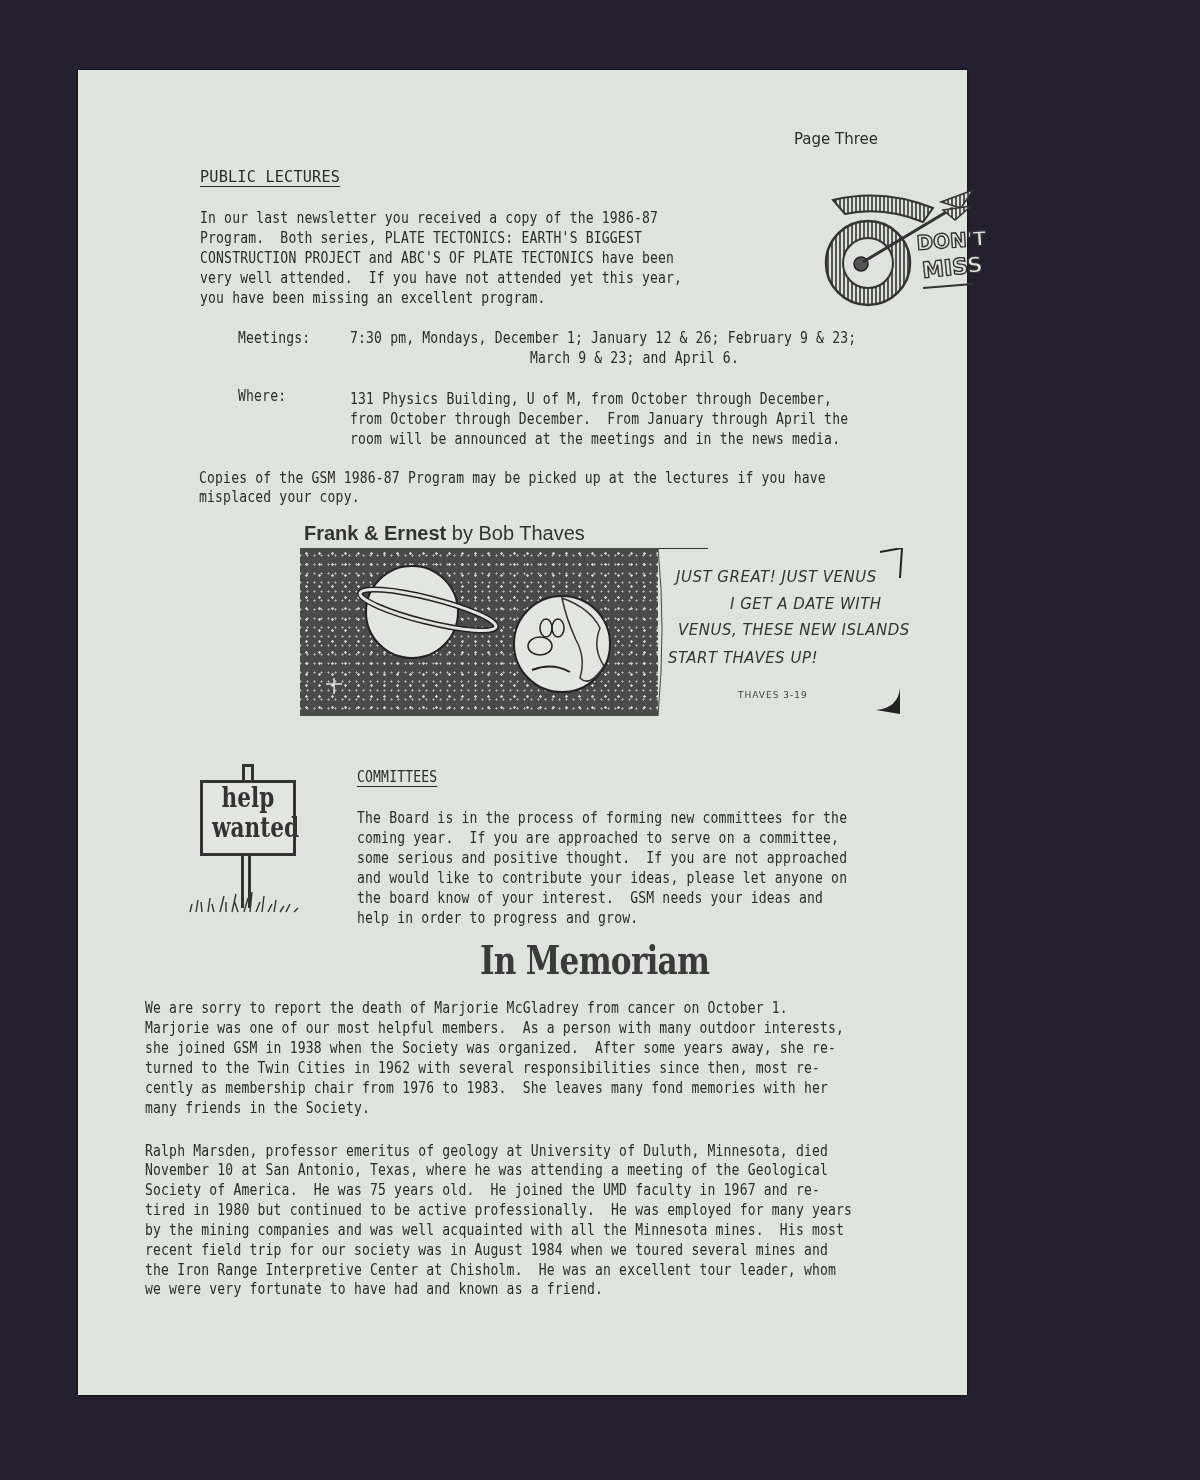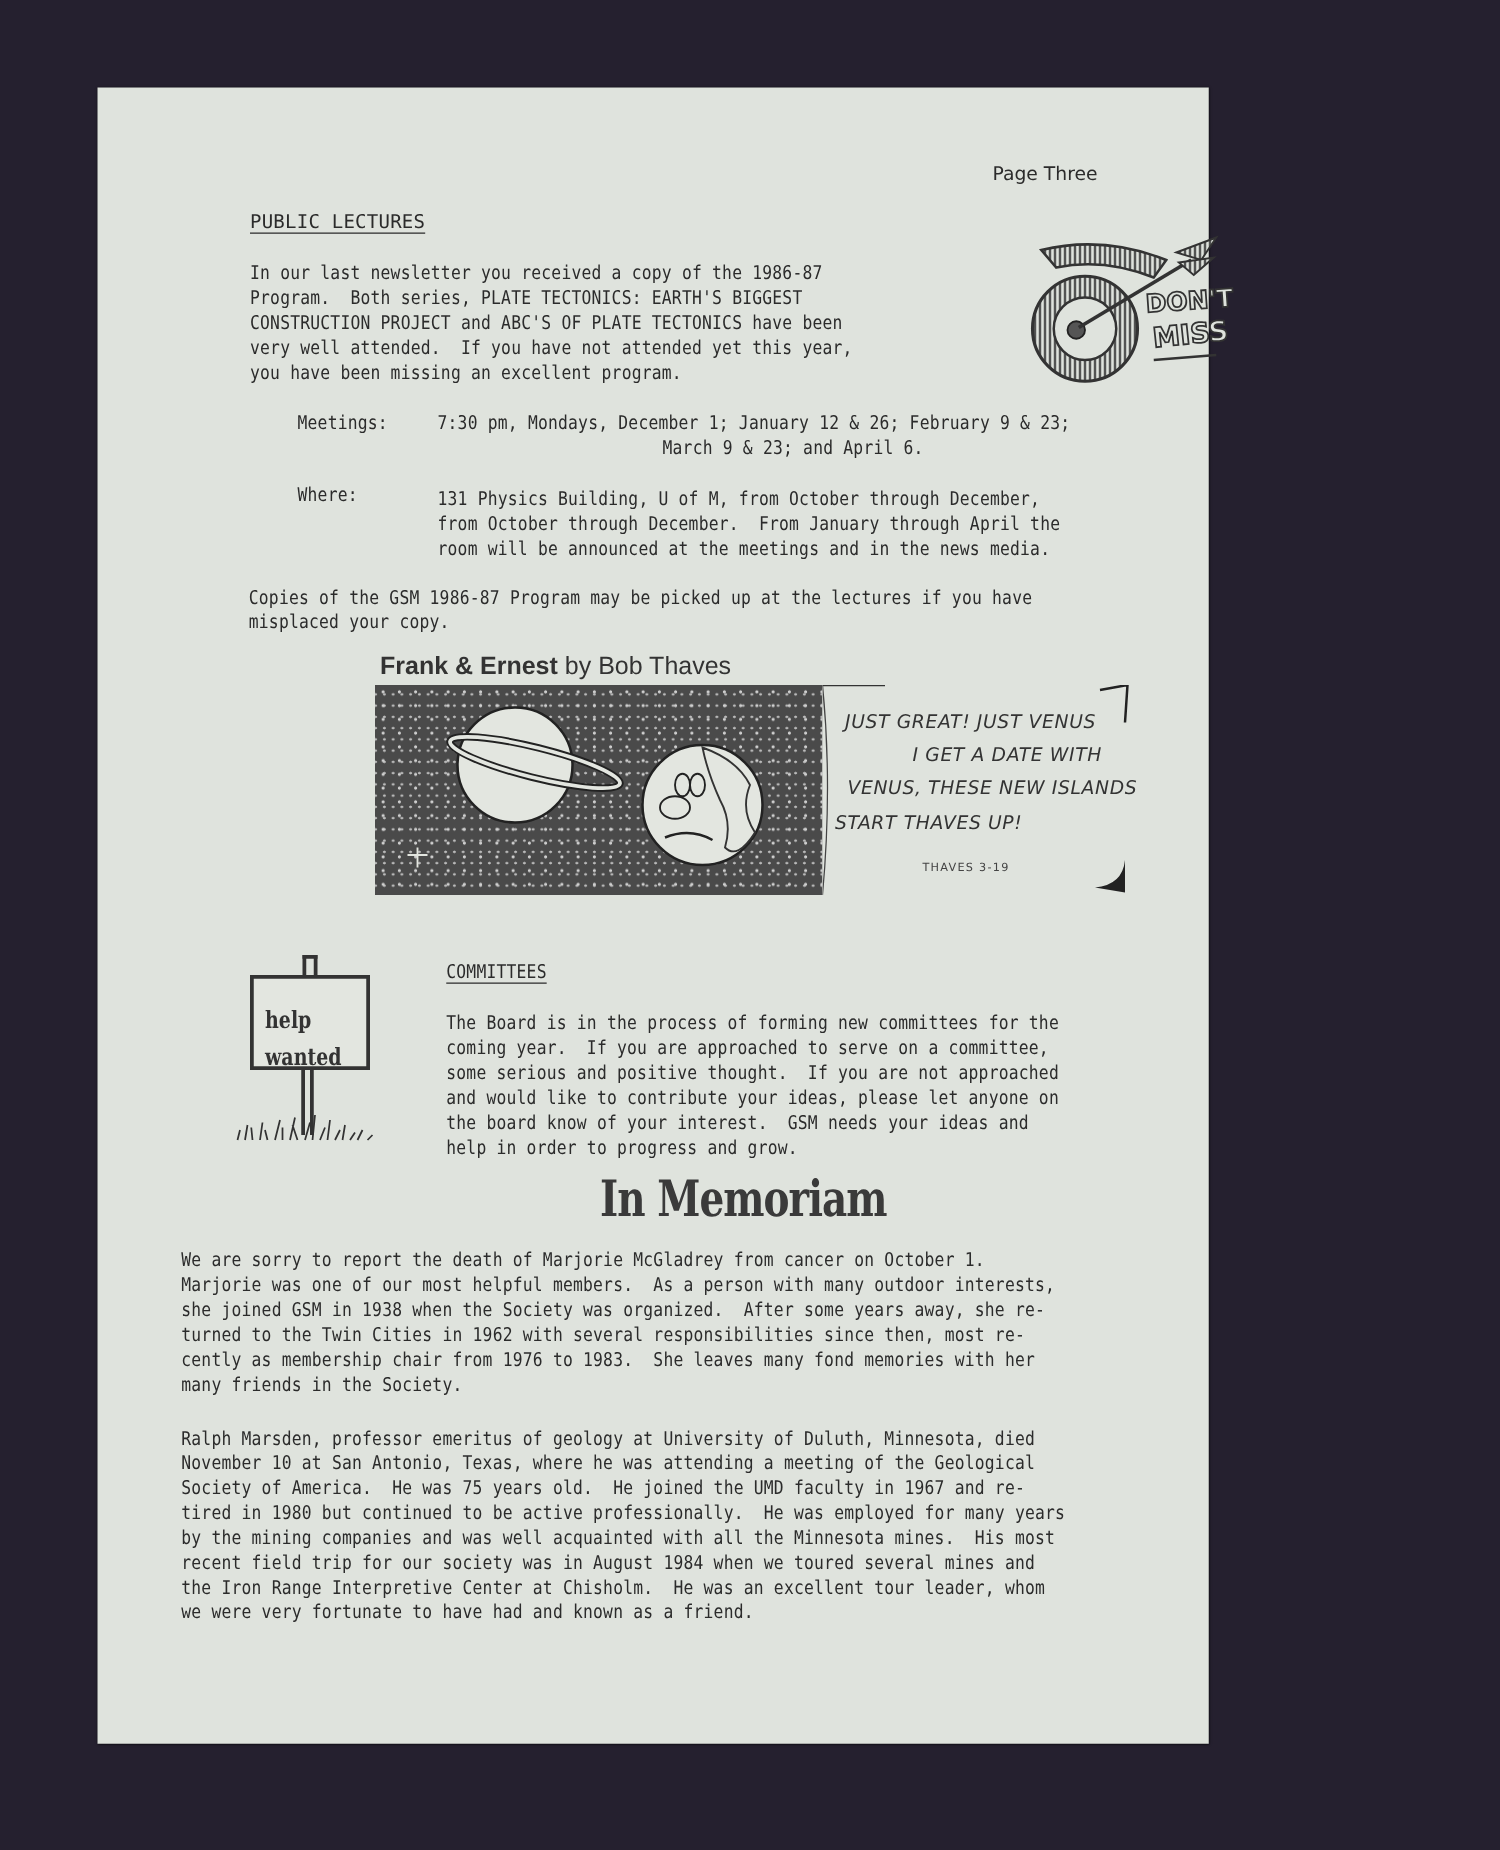--- a/index.html
+++ b/index.html
@@ -73,26 +73,27 @@
       color: #444;
       letter-spacing: 1px;
     }
     .sign-board {
       position: absolute;
       left: 122px; top: 710px;
       width: 96px; height: 76px;
       border: 3px solid #333;
       background: #e3e6e0;
       box-sizing: border-box;
+      text-align: center;
       font-family: "DejaVu Serif", "Liberation Serif", serif;
       font-weight: bold;
       color: #333;
-      font-size: 19px;
+      font-size: 27px;
       line-height: 30px;
-      padding-top: 18px;
+      padding-top: 0;
     }
     .sign-board span { display: block; transform: scaleX(0.8); }
     .page-num {
       position: absolute;
       right: 89px; top: 60px;
       font-family: "DejaVu Sans", "Liberation Sans", sans-serif;
       font-size: 15px;
       color: #2b2b2b;
     }
   </style>

